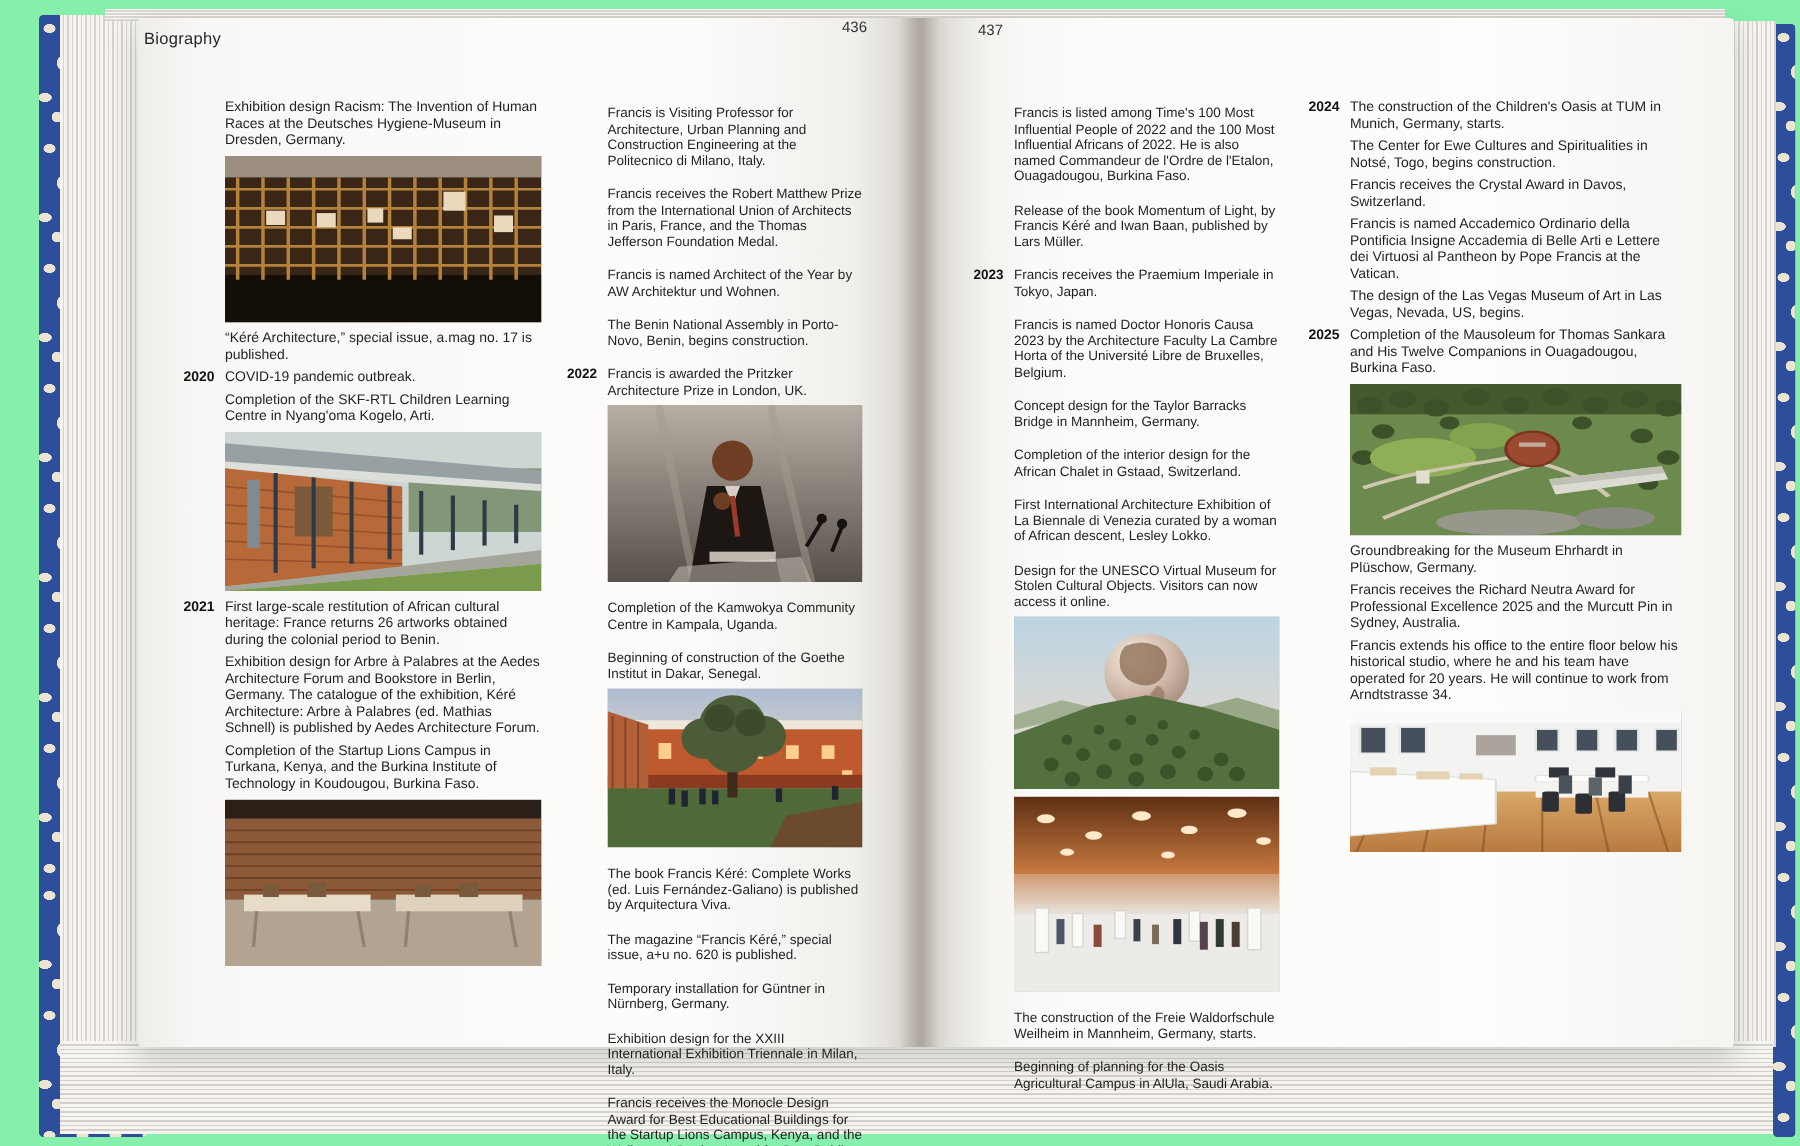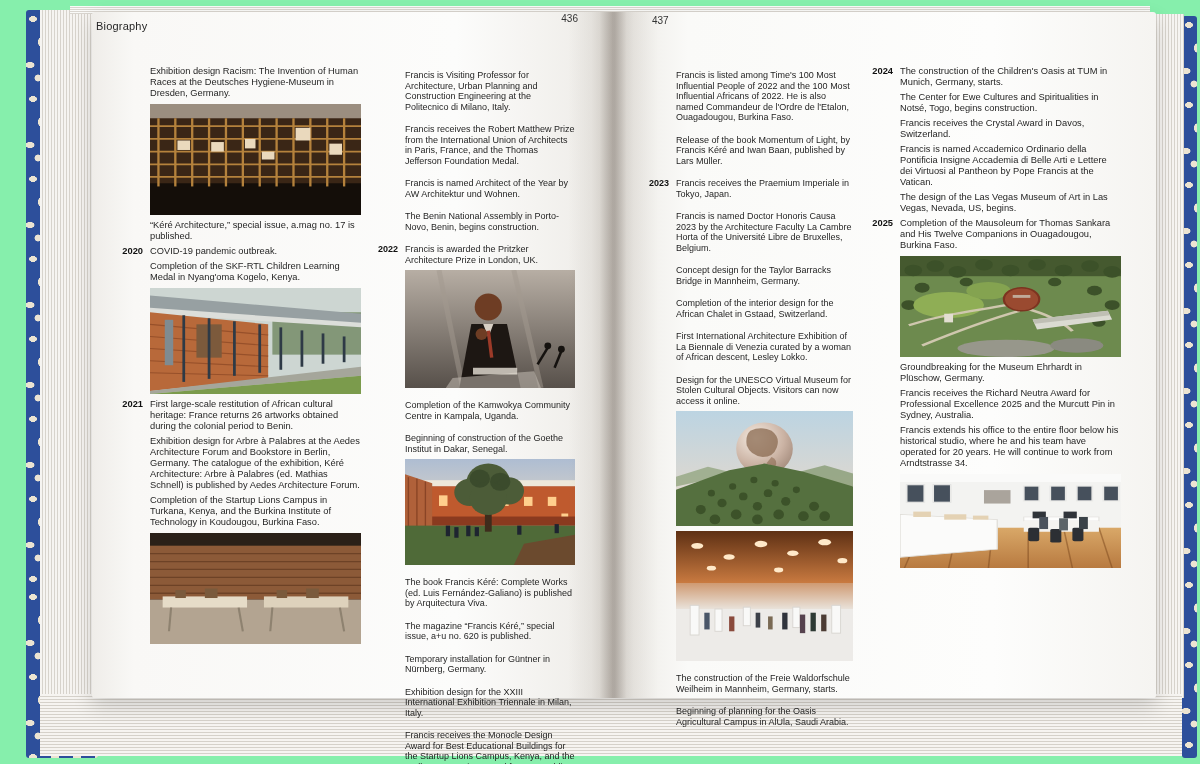--- a/index.html
+++ b/index.html
@@ -124,21 +124,21 @@
     </div>
 
     <div class="entry">
         <p>“Kéré Architecture,” special issue, a.mag no. 17 is published.</p>
       </div>
     <div class="entry">
         <span class="yr">2020</span>
         <p>COVID-19 pandemic outbreak.</p>
       </div>
     <div class="entry">
-        <p>Completion of the SKF-RTL Children Learning Medal in Nyang'oma Kogelo, Kenya.</p>
+        <p>Completion of the SKF-RTL Children Learning Centre in Nyang'oma Kogelo, Arti.</p>
       </div>
 
     <div class="photo ph-learning">
       <svg viewBox="0 0 100 70" preserveAspectRatio="none">
         <rect width="100" height="70" fill="#cdd6d2"></rect>
         <rect x="58" y="16" width="42" height="28" fill="#69825a" opacity="0.75"></rect>
         <polygon points="0,5 100,17 100,24 0,14" fill="#97a0a2"></polygon>
         <polygon points="0,13 100,23 100,26 0,17" fill="#dcdeda"></polygon>
         <polygon points="0,16 56,24 56,60 0,68" fill="#b8693a"></polygon>
         <g stroke="#97502a" stroke-width="0.7">

